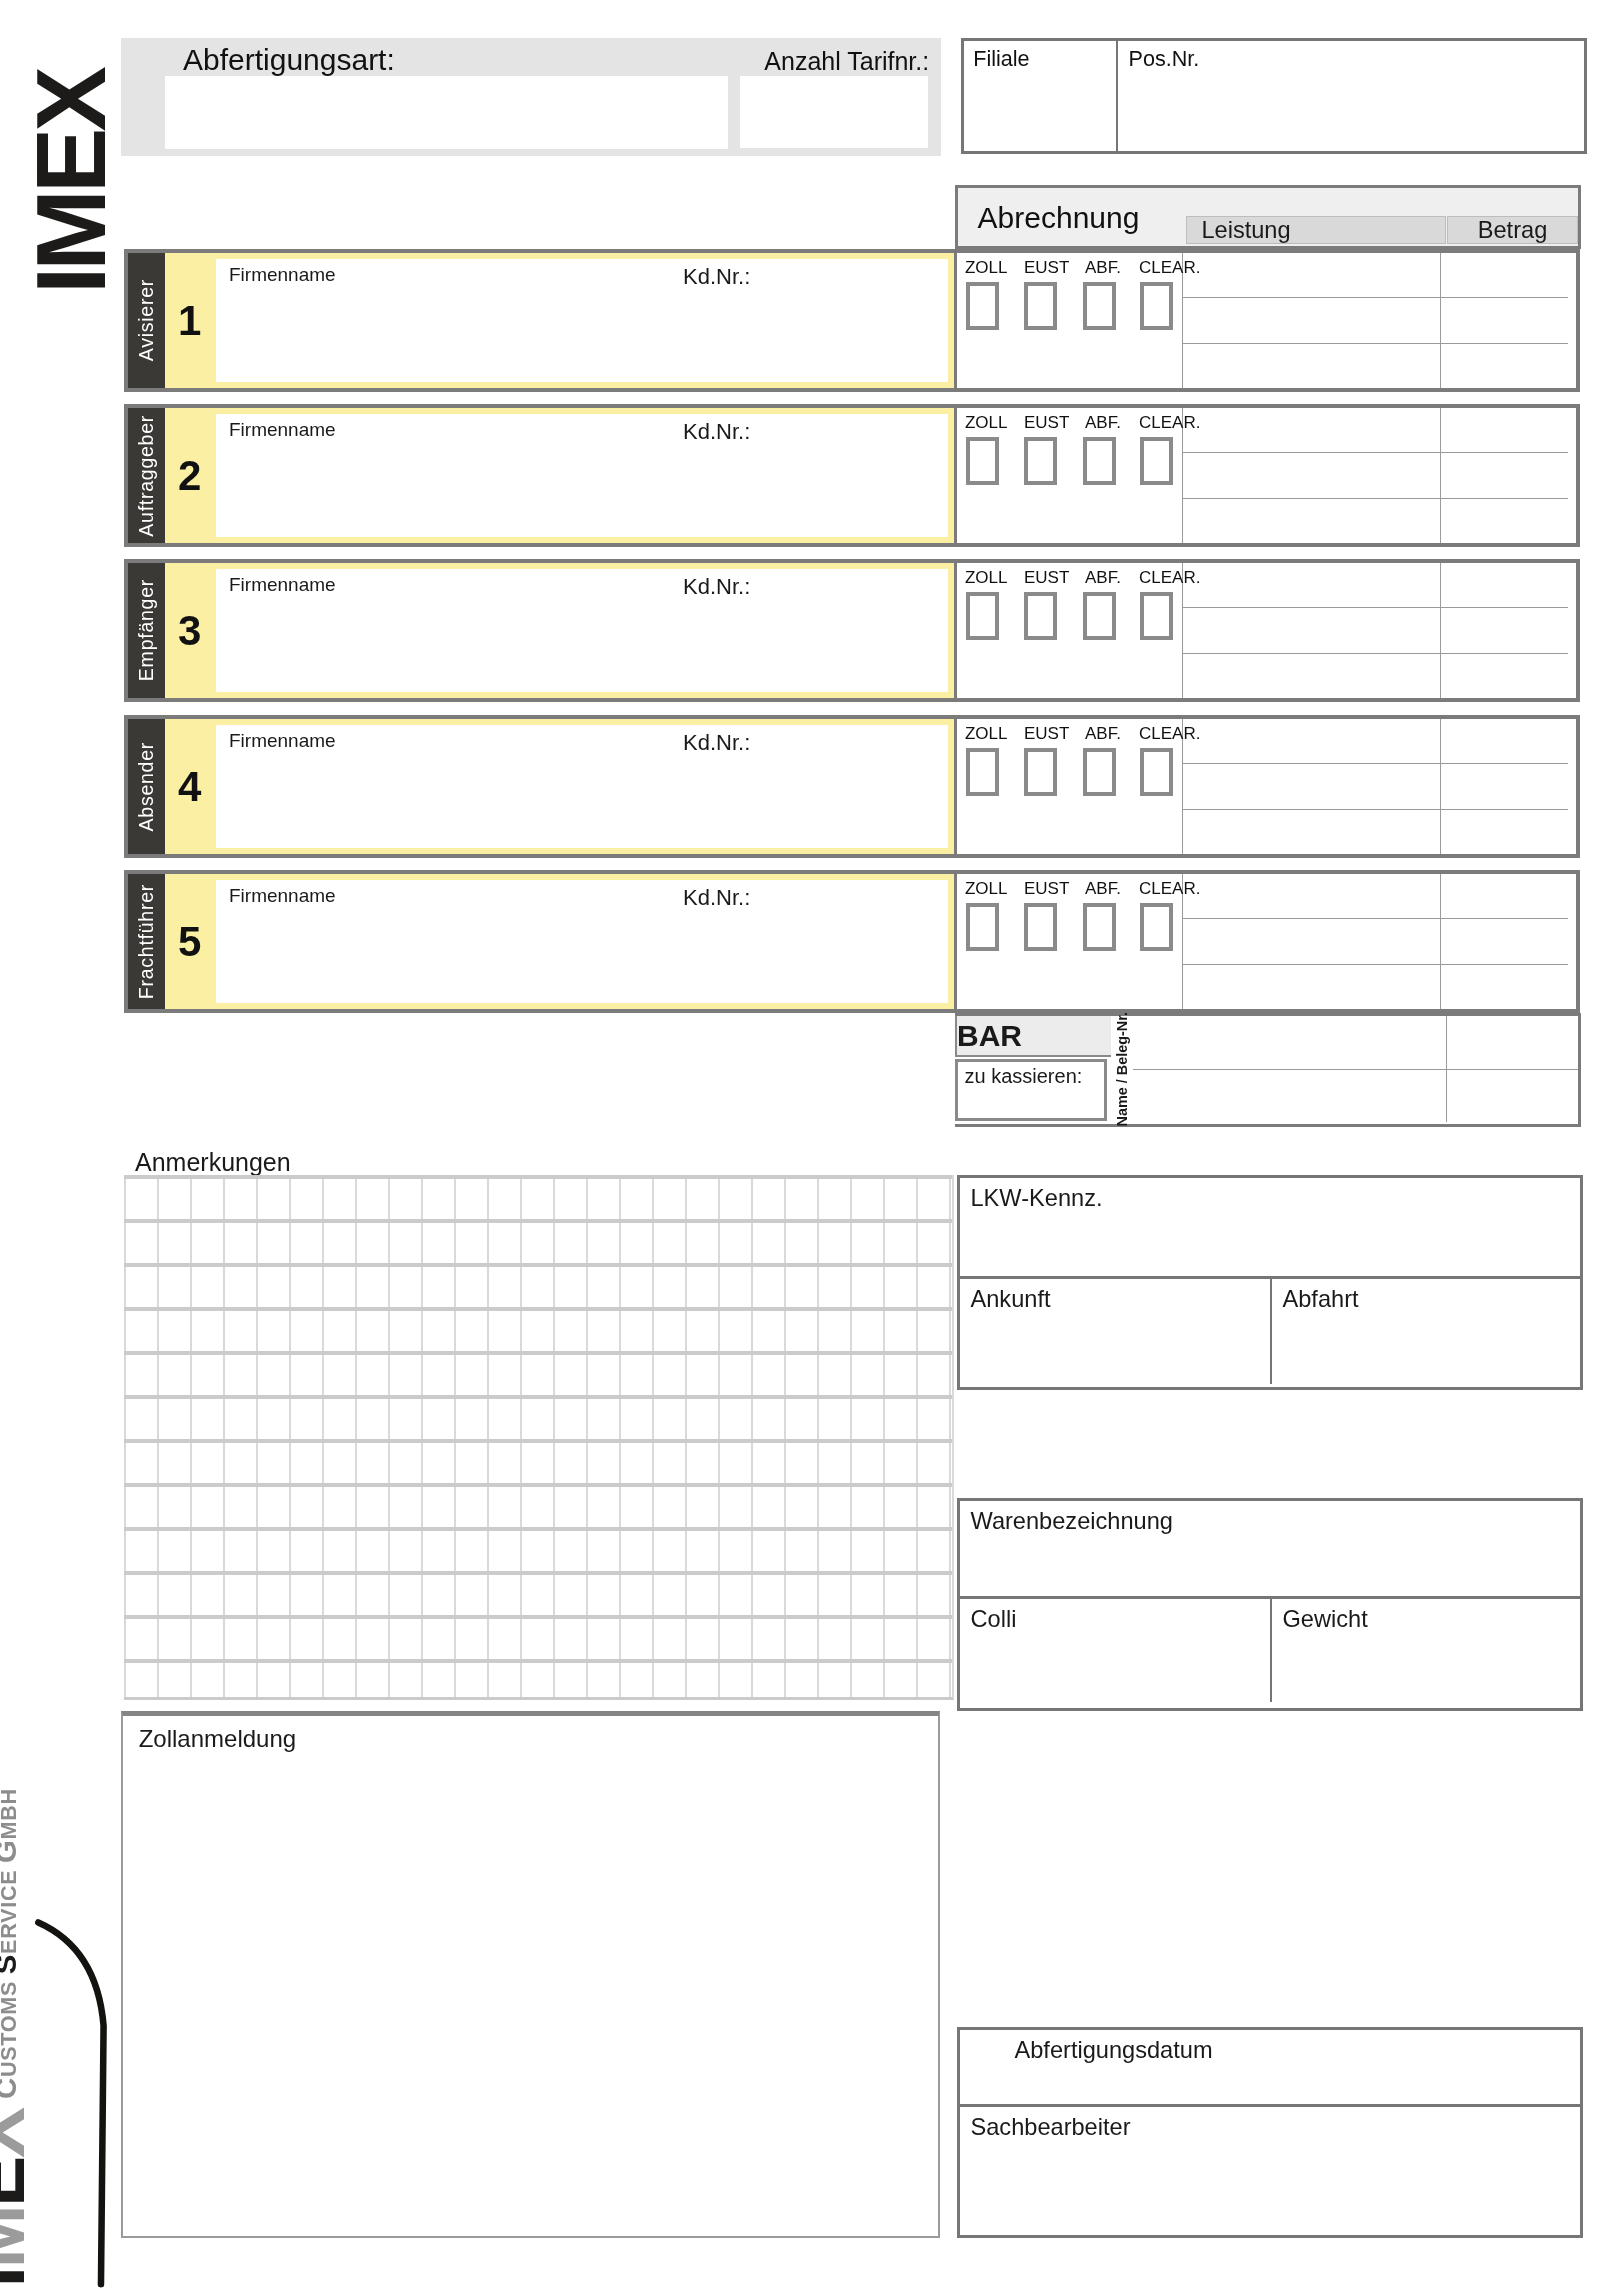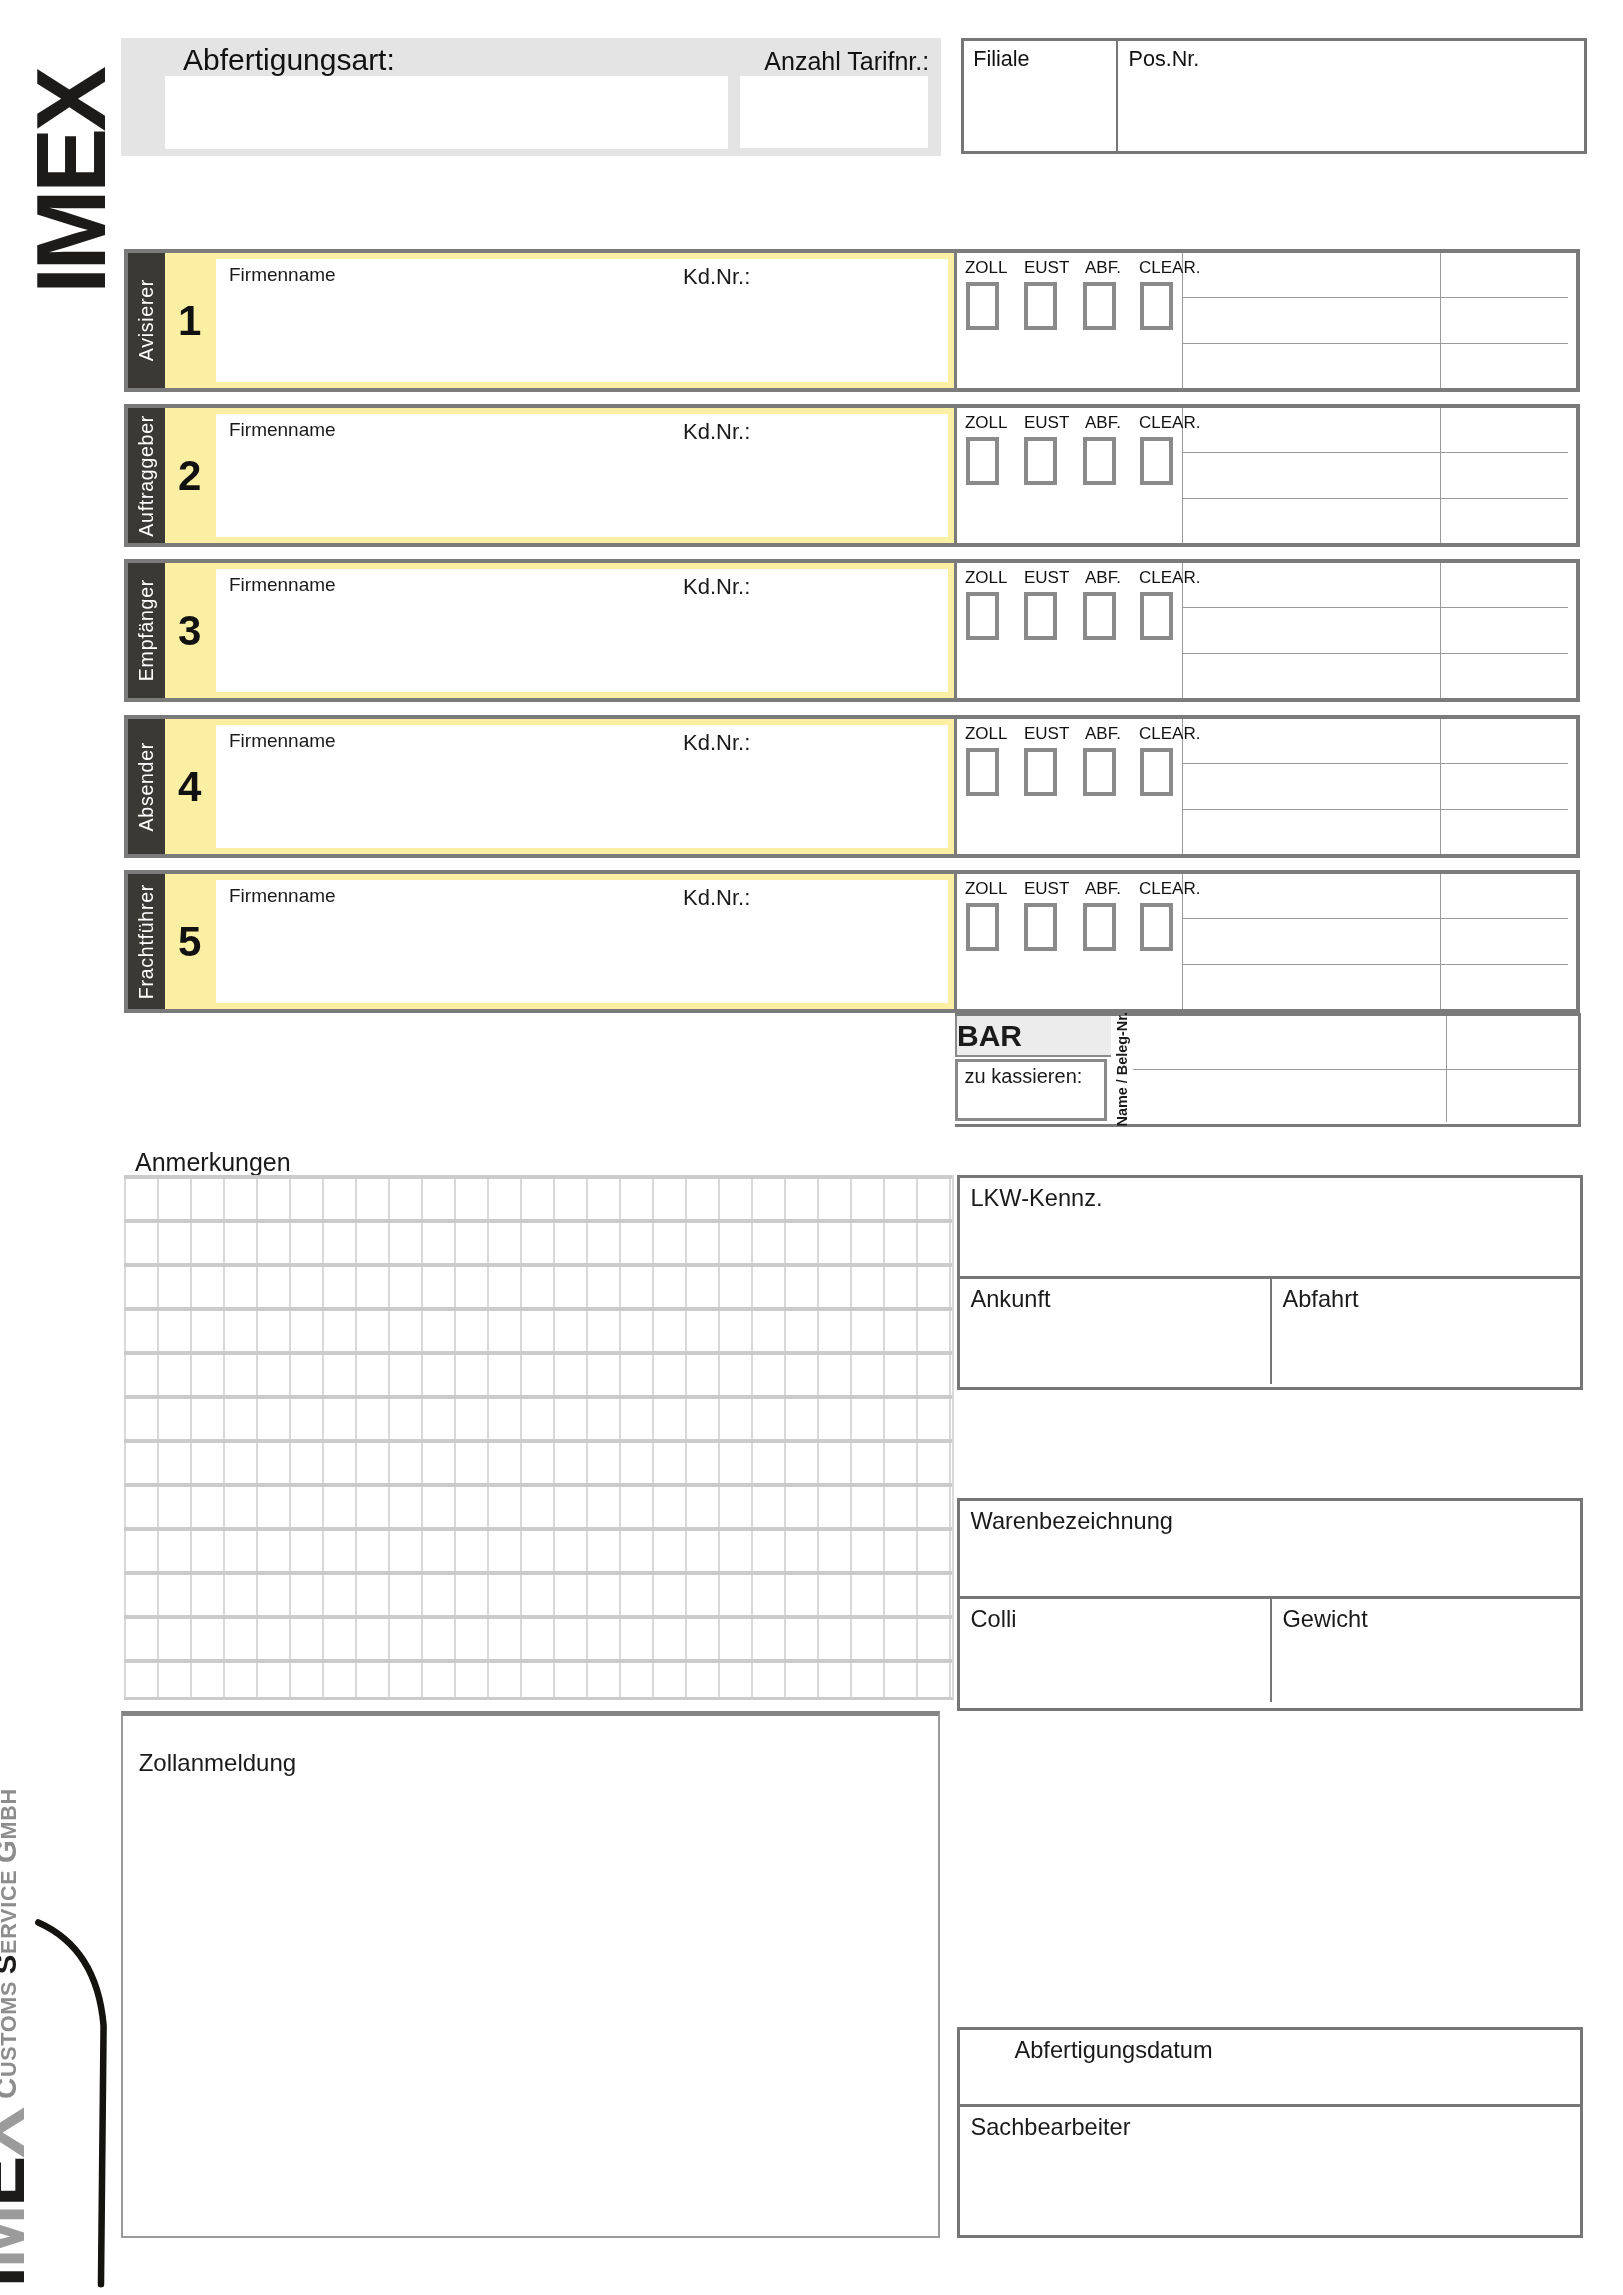--- a/index.html
+++ b/index.html
@@ -81,21 +81,21 @@
   #waren-cell { height:98px; border-bottom:3.3px solid #767676; }
   #waren-bottom { display:flex; height:103px; }
   #colli-cell { width:312px; border-right:2.6px solid #767676; }
   #gewicht-cell { flex:1; }
   #datum-box { top:2027px; height:211px; }
   #abfdatum-cell { height:77px; border-bottom:3.3px solid #767676;padding-left:44px; }
   #sachbearbeiter-cell { height:124px; }
 
   
   #zollanmeldung-box { left:121px; top:1711px; width:819px; height:527px; border:2.6px solid #9a9a9a; border-top:5.9px solid #858585; background:#fff; }
-  #zollanmeldung-label { left:15.7px; top:9.2px; font-size:24px;margin-top:24px; }
+  #zollanmeldung-label { left:15.7px; top:9.2px; font-size:24px; }
 
   
   #logo-bottom { left:29px; top:1770px; width:92px; height:520px; }
   #logo-bottom-rot { position:absolute; left:0; bottom:0; transform-origin:0 100%; transform:rotate(-90deg); width:520px; height:92px; display:flex; align-items:flex-end; gap:10.5px; padding-left:2.6px; }
   .imex-letters { font-size:77px; font-weight:900; line-height:0.82; letter-spacing:-2.6px; }
   .lb-black { color:#1d1b19; }
   .lb-gray { color:#9b9b9b; }
   .customs-line { color:#8d8d8d; font-weight:700; font-size:21.6px; letter-spacing:0.7px; padding-bottom:6.5px; white-space:nowrap; }
   .customs-line .big { font-size:29.4px; }
   .customs-line .black { color:#1d1b19; }
@@ -119,20 +119,25 @@
     </div>
   </div>
 
   <div class="abs" id="header-band">
     <div class="abs" id="abfertigungsart-label">Abfertigungsart:</div>
     <div class="abs" id="abfertigungsart-input"></div>
     <div class="abs" id="anzahl-label">Anzahl Tarifnr.:</div>
     <div class="abs" id="anzahl-input"></div>
   </div>
 
+  <div class="abs" id="abrechnung-band">
+    <div class="abs" id="abrechnung-title">Abrechnung</div>
+    <div class="abs" id="leistung-header">Leistung</div>
+    <div class="abs" id="betrag-header">Betrag</div>
+  </div>
 
   <div class="abs section" style="top:249px">
     <div class="sec-bar">
         <span class="vtext">Avisierer</span>
       </div>
     <div class="sec-yellow">
       <div class="sec-number">1</div>
       <div class="sec-white">
         <span class="firmenname-label">Firmenname</span>
         <span class="kdnr-label">Kd.Nr.:</span>

